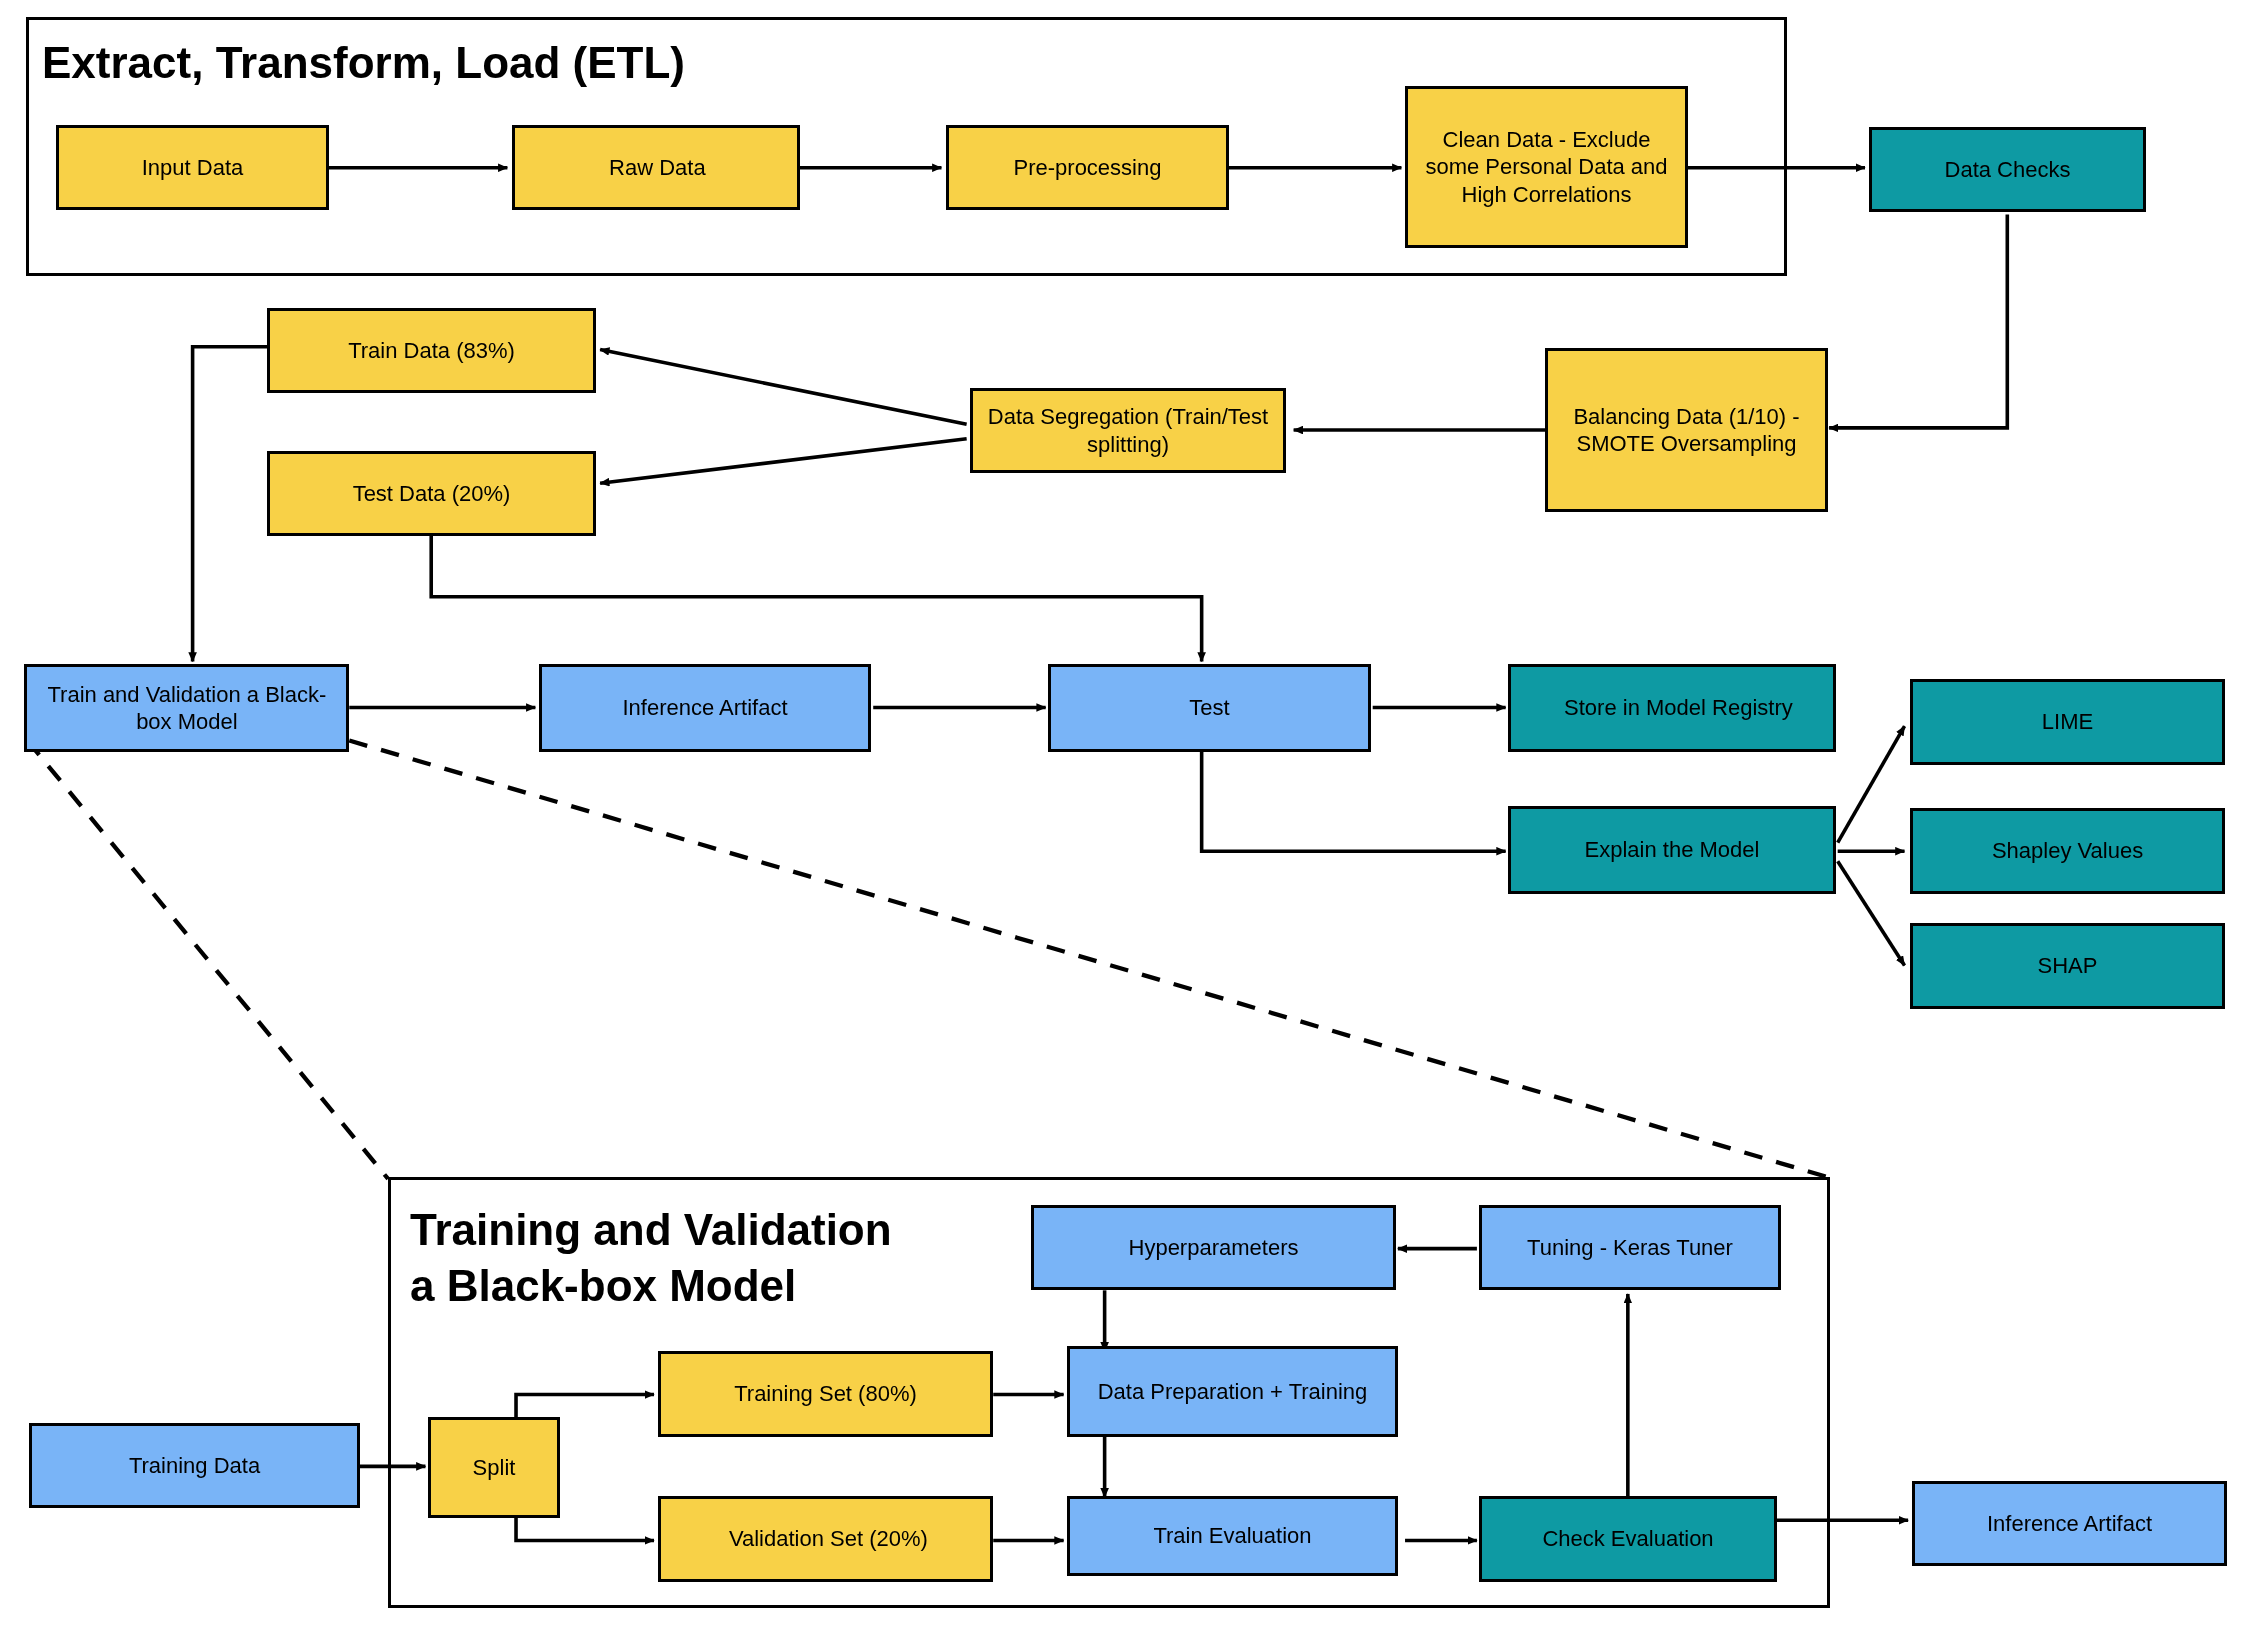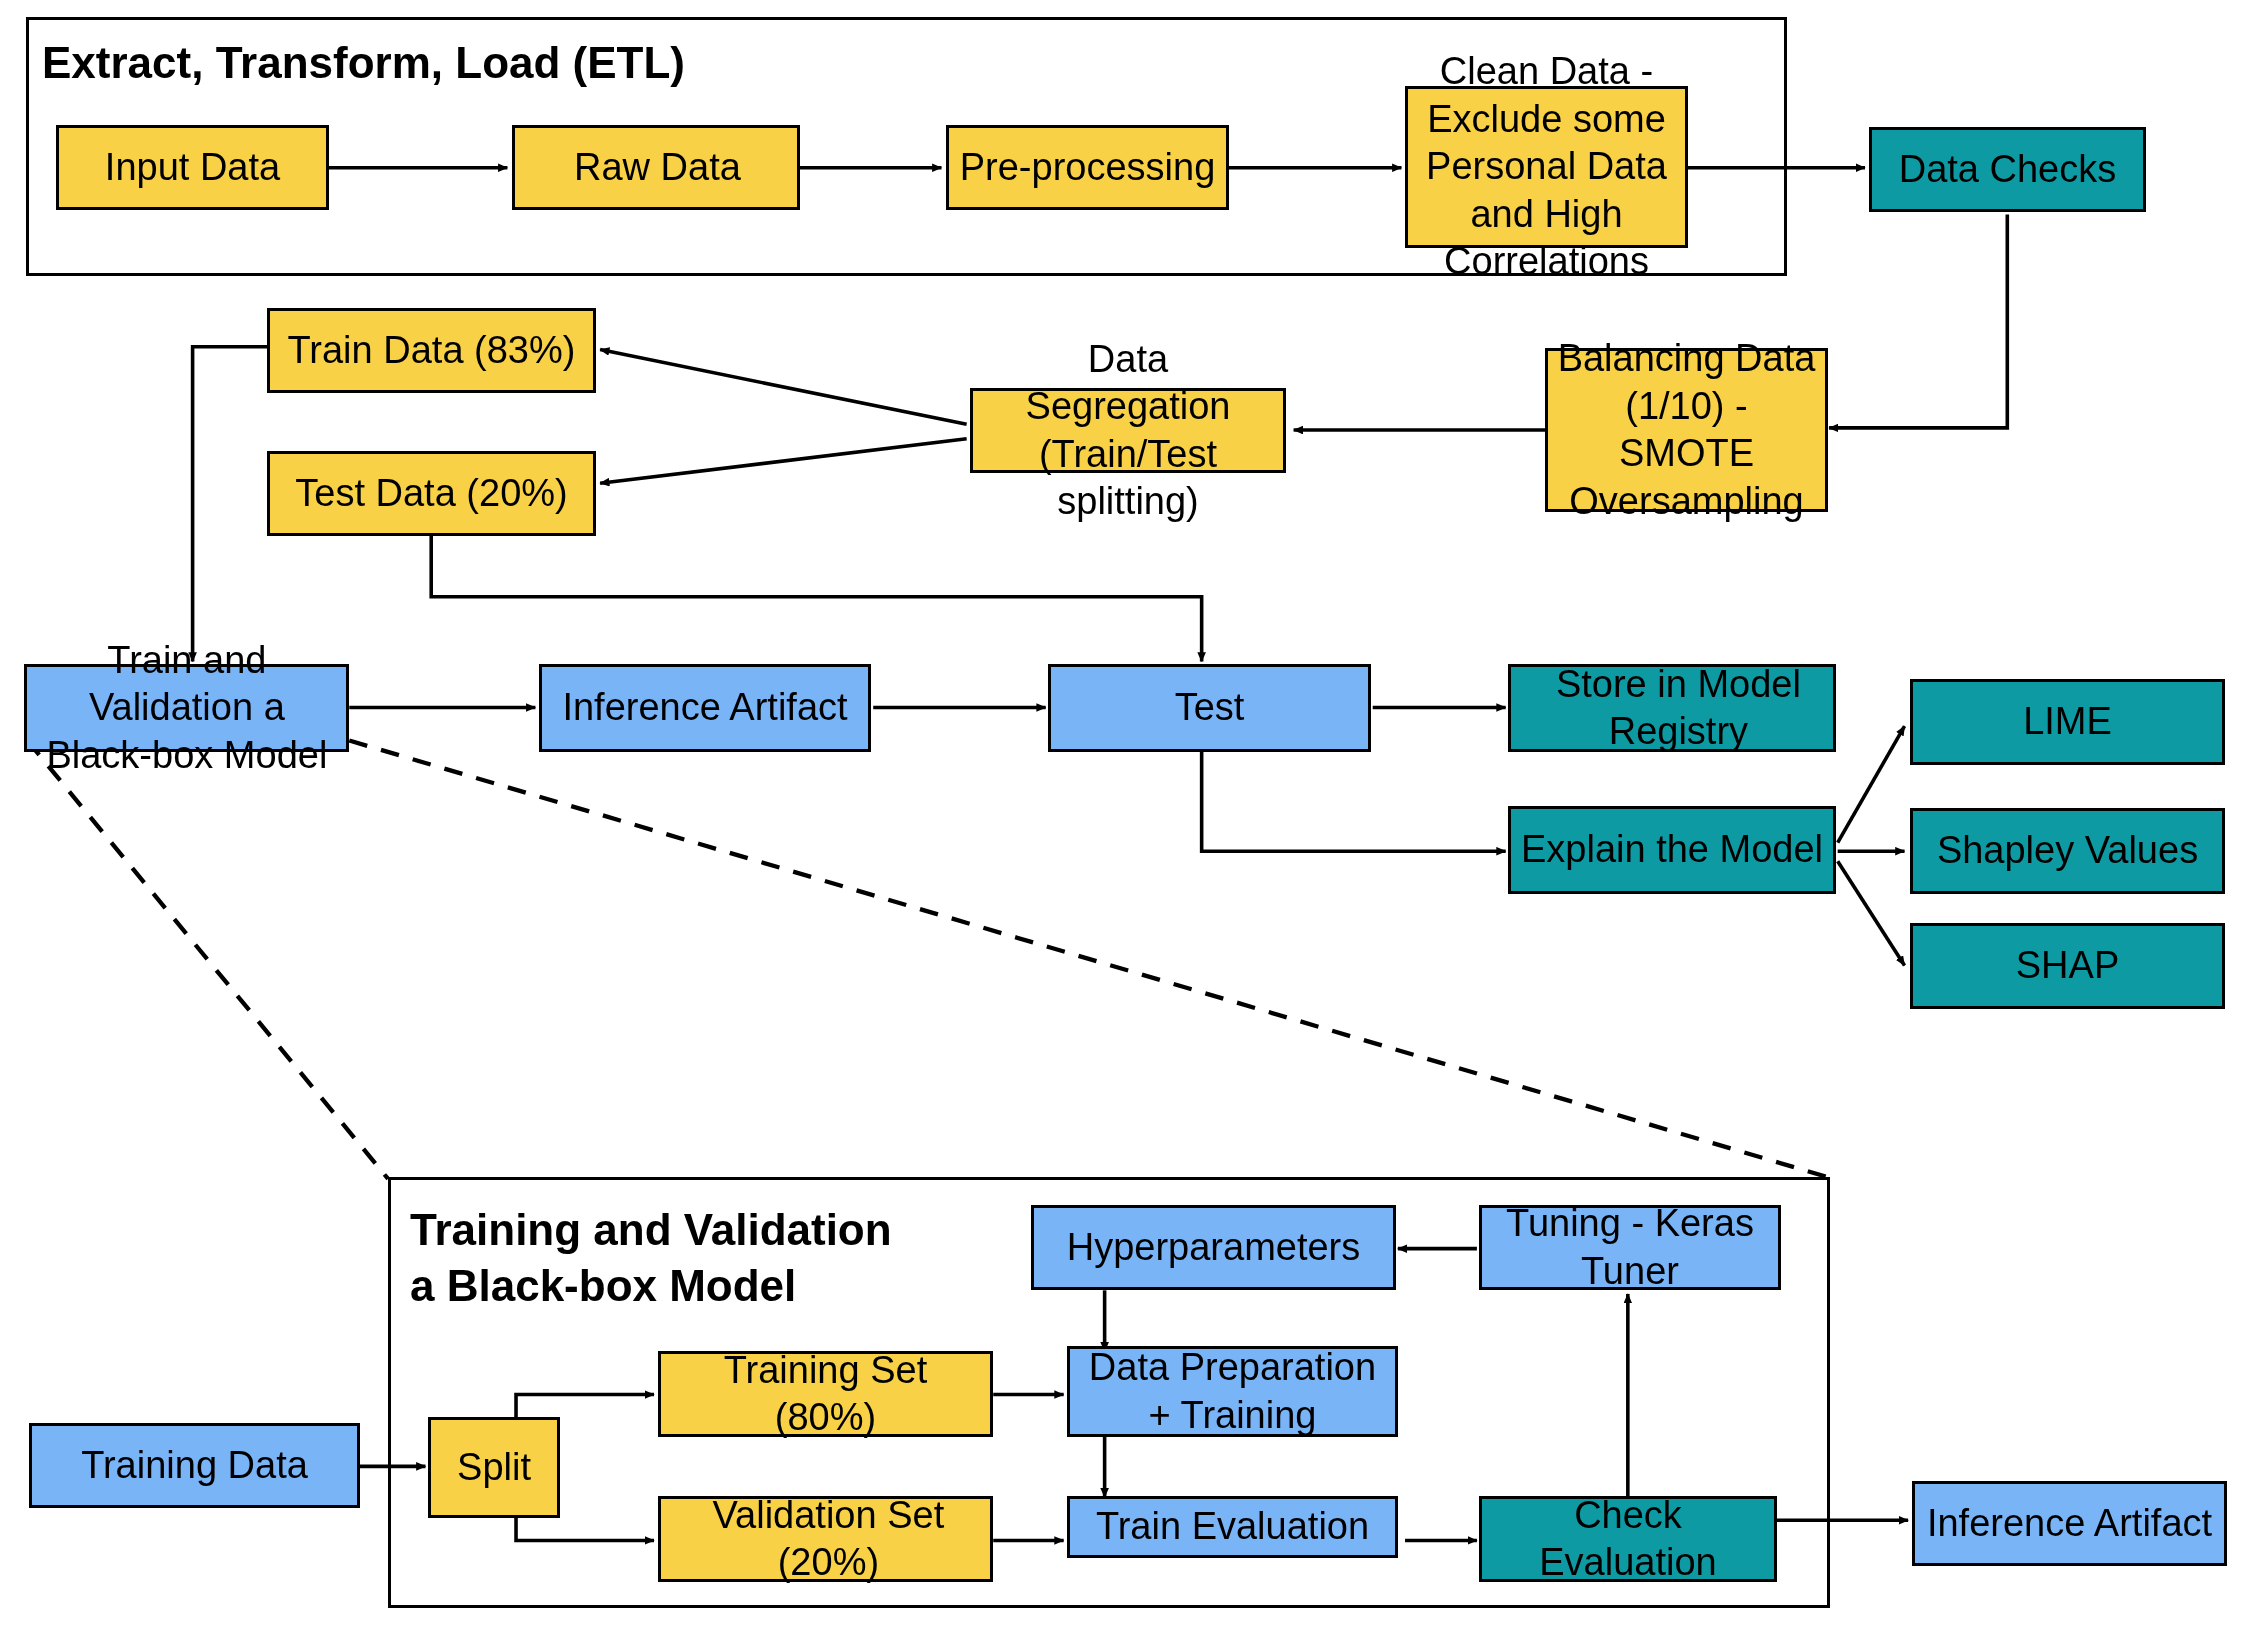--- a/index.html
+++ b/index.html
@@ -24,21 +24,21 @@
   }
   .node {
     position: absolute;
     box-sizing: border-box;
     border: 3.6px solid #000000;
     display: flex;
     align-items: center;
     justify-content: center;
     text-align: center;
     color: #000000;
-    font-size: 38px;
+    font-size: 22px;
     line-height: 1.25;
     padding: 2.9px 7.2px;
   }
   .node.yellow { background: #f8d147; }
   .node.blue   { background: #79b4f7; }
   .node.teal   { background: #0e9aa3; }
   .group {
     position: absolute;
     box-sizing: border-box;
     border: 3.6px solid #000000;
@@ -210,21 +210,21 @@
   </div>
 
   <div class="node blue" style="left:1479px; top:1205px; width:302px; height:85px;">
     <span>Tuning - Keras Tuner</span>
   </div>
 
   <div class="node blue" style="left:1067px; top:1346px; width:331px; height:91px;">
     <span>Data Preparation + Training</span>
   </div>
 
-  <div class="node blue" style="left:1067px; top:1496px; width:331px; height:62px;">
+  <div class="node blue" style="left:1067px; top:1496px; width:331px; height:80px;">
     <span>Train Evaluation</span>
   </div>
 
   <div class="node teal" style="left:1479px; top:1496px; width:298px; height:86px;">
     <span>Check Evaluation</span>
   </div>
 
   <div class="node blue" style="left:1912px; top:1481px; width:315px; height:85px;">
     <span>Inference Artifact</span>
   </div>

